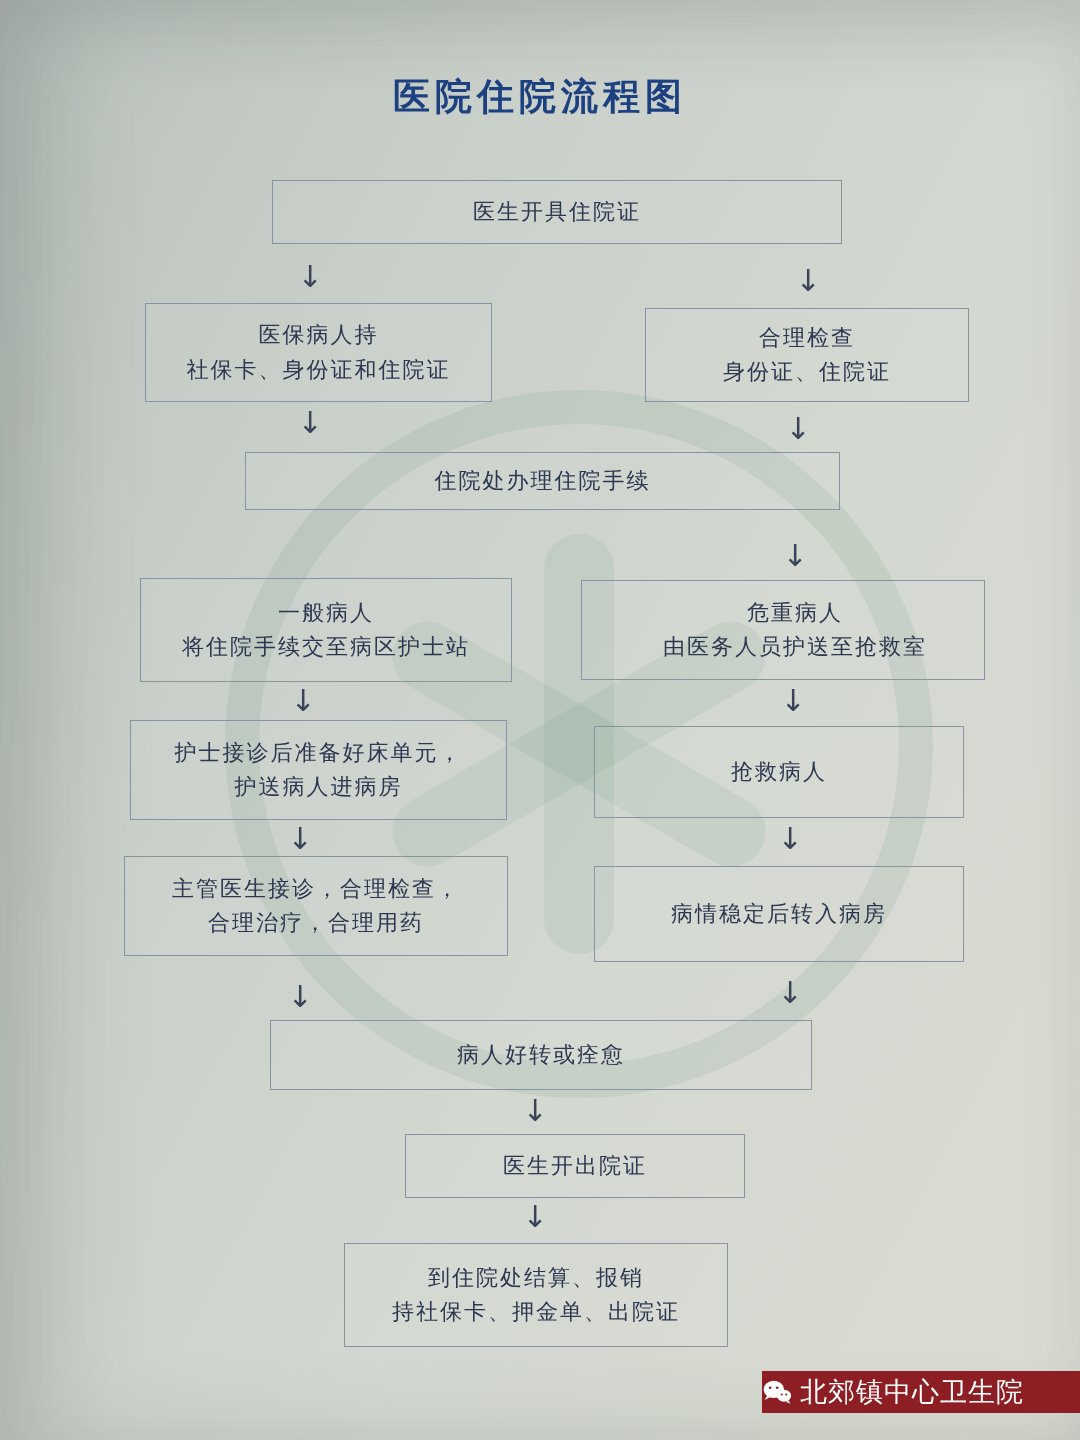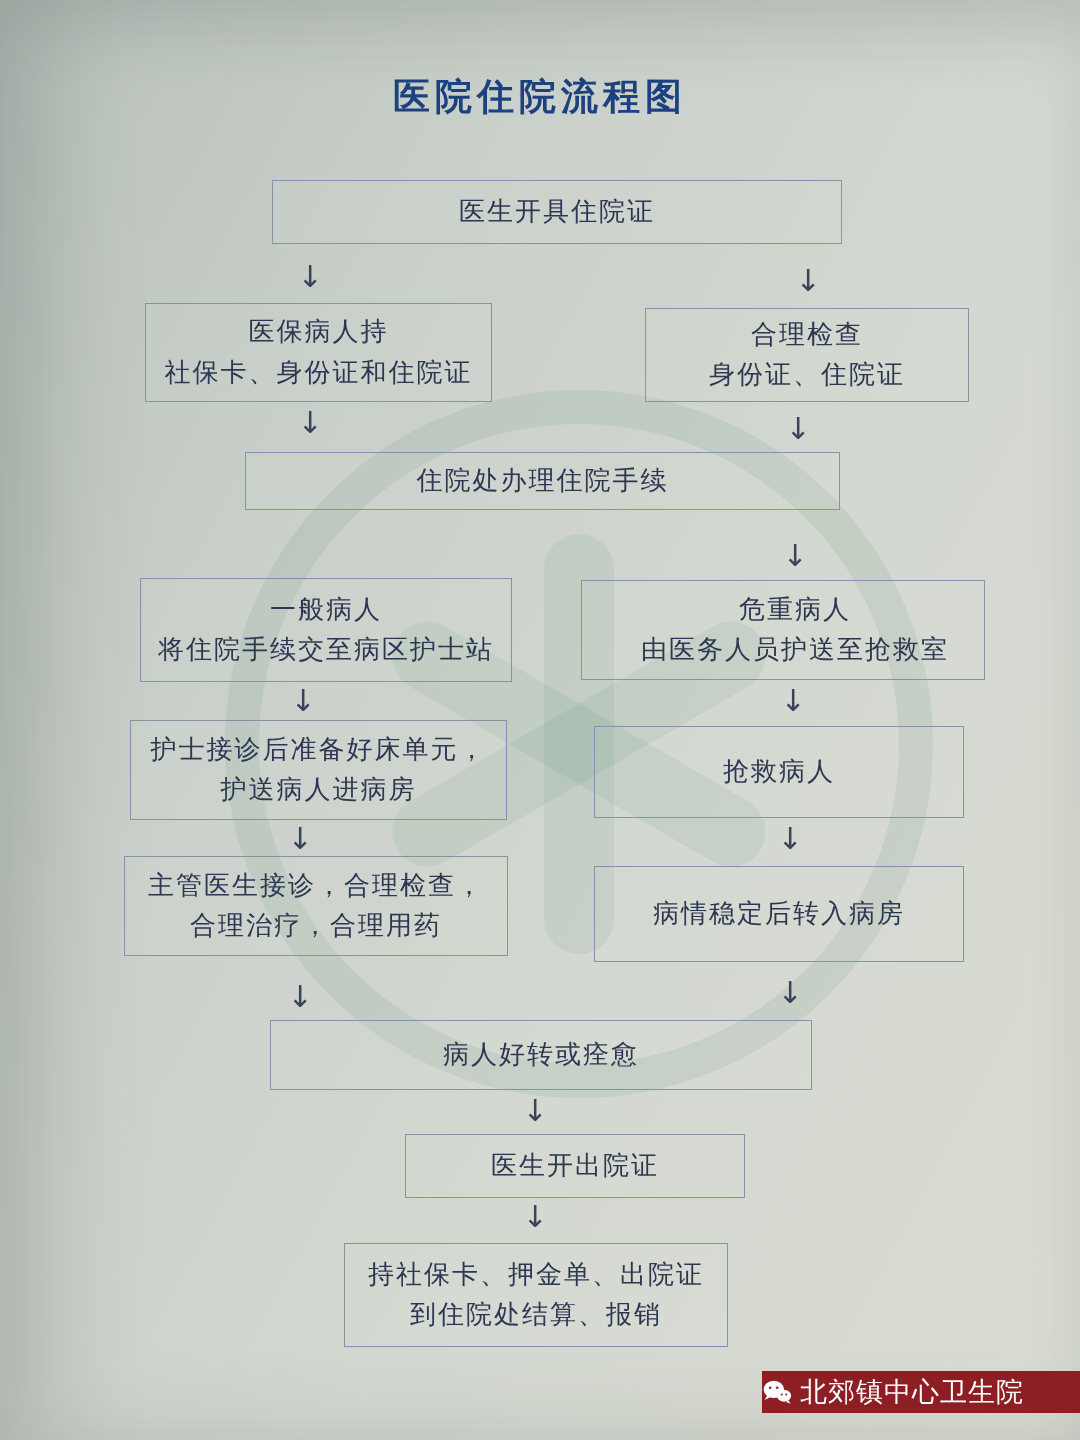--- a/index.html
+++ b/index.html
@@ -25,21 +25,21 @@
   }
   .watermark .wm-bar.b2{transform:translate(-50%,-50%) rotate(60deg);}
   .watermark .wm-bar.b3{transform:translate(-50%,-50%) rotate(-60deg);}
   .title{
     position:absolute;left:0;top:72px;width:1080px;text-align:center;
     font-size:37px;font-weight:bold;color:#1d4180;letter-spacing:5px;
   }
   .node{
     position:absolute;border:1px solid #8593a6;
     display:flex;flex-direction:column;justify-content:center;align-items:center;
-    color:#2c3752;font-size:26px;line-height:1.55;letter-spacing:2px;
+    color:#2c3752;font-size:22px;line-height:1.55;letter-spacing:2px;
     background:rgba(255,255,255,.04);
     text-align:center;
   }
   .arrow{
     position:absolute;width:30px;text-align:center;
     color:#39435a;font-size:30px;line-height:1;
     font-family:"DejaVu Sans",sans-serif;
   }
   
   .n1 {left:272px;top:180px;width:568px;height:62px;}
@@ -154,22 +154,22 @@
 
   <div class="arrow a7">↓</div>
 
   <div class="node n8">
     <span>医生开出院证</span>
   </div>
 
   <div class="arrow a8">↓</div>
 
   <div class="node n9">
+    <span>到住院处结算、报销</span>
     <span>持社保卡、押金单、出院证</span>
-    <span>到住院处结算、报销</span>
   </div>
 
   <div class="footer-bar">
     <span class="wechat">
       <svg viewBox="0 0 28 24" width="30" height="26" aria-hidden="true">
         <ellipse cx="11" cy="9.5" rx="9.5" ry="8" fill="#ffffff"></ellipse>
         <path d="M5 15 l-2.6 4.4 4.8-2.2 z" fill="#ffffff"></path>
         <circle cx="7.6" cy="8" r="1.25" fill="#8d1e24"></circle>
         <circle cx="14.2" cy="8" r="1.25" fill="#8d1e24"></circle>
         <ellipse cx="20.6" cy="15.6" rx="6.6" ry="5.6" fill="#ffffff"></ellipse>

